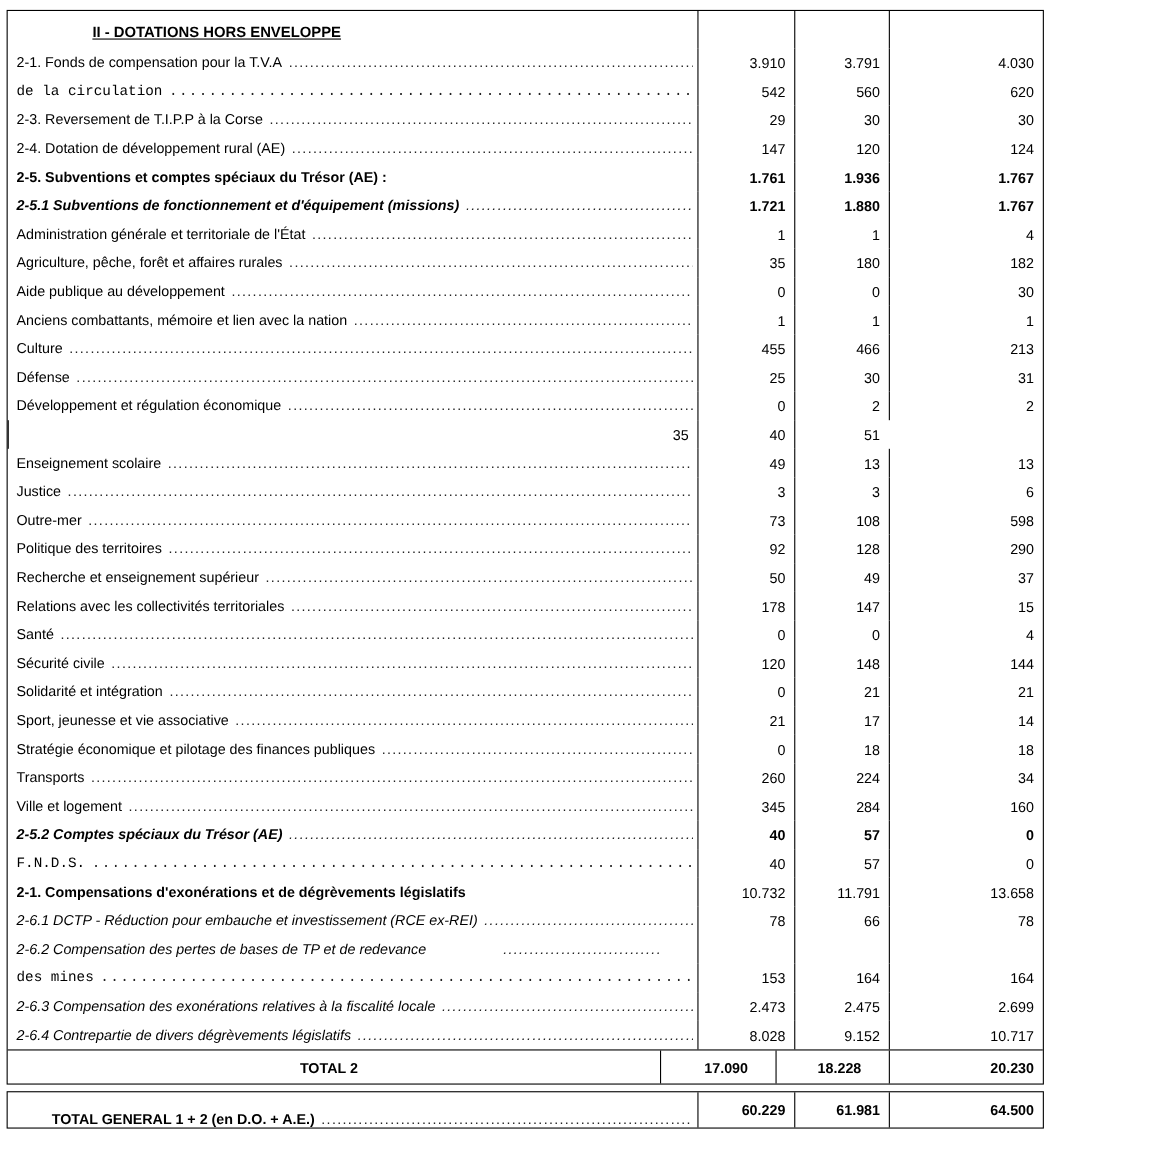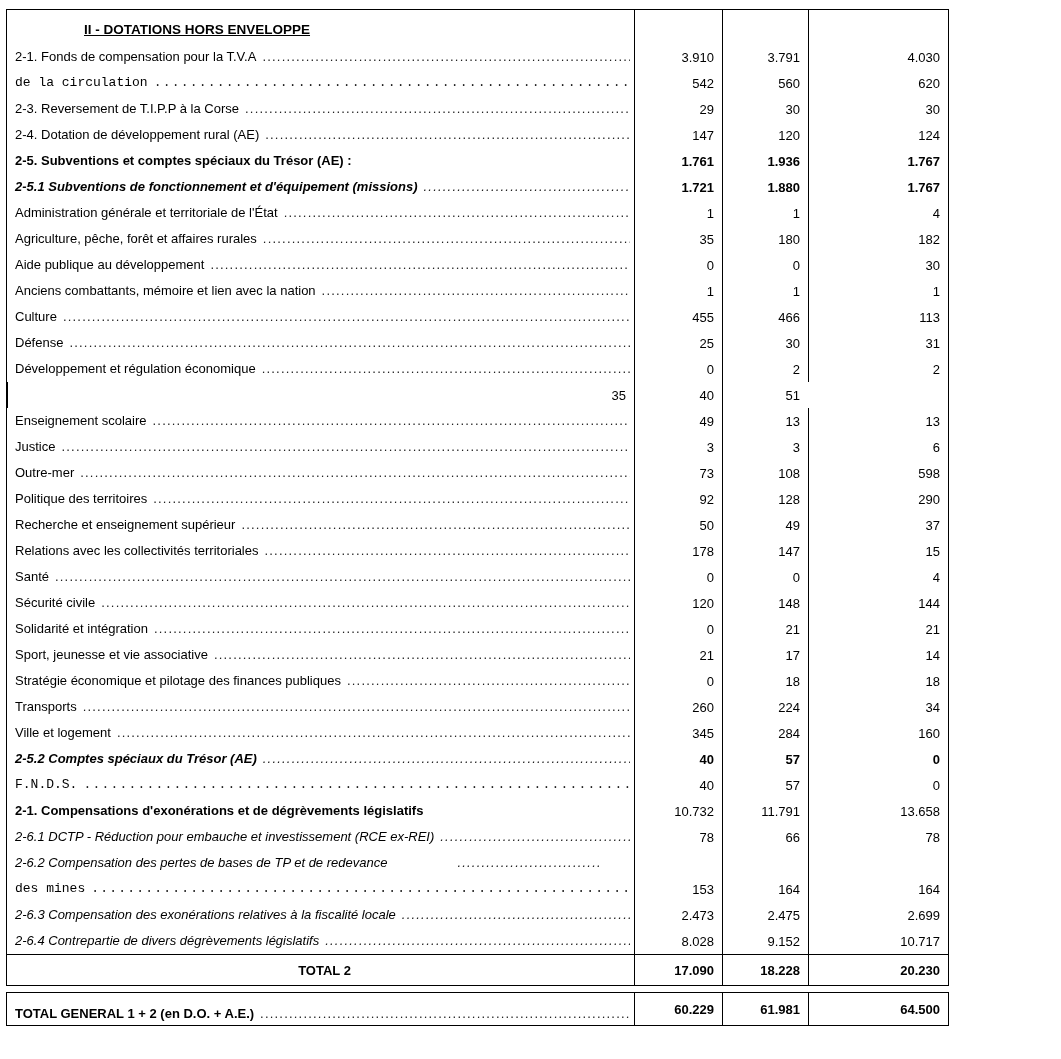--- a/index.html
+++ b/index.html
@@ -72,33 +72,35 @@
     padding-top: 4px;
   }
   .table-title {
     font-weight: bold;
     text-decoration: underline;
     font-size: 13.5px;
   }
   .total-row {
     border-top: 1px solid #000;
     min-height: 30px;
+    gap: 17px;
   }
   .total-row .cell.label {
     align-items: center;
     justify-content: center;
     padding-top: 0;
   }
   .tg-box {
     margin-top: 6px;
   }
   .tg-box .row { min-height: 32px; }
   .tg-box .cell.label {
-    align-items: center;
+    align-items: flex-end;
     padding-top: 8px;
+    margin-left: 32px;
   }
 </style>
 </head>
 <body>
 
 <div class="sheet">
 
   <div class="box main-box">
 
     <div class="row title-row">
@@ -200,21 +202,21 @@
           <div class="cell val">1</div>
           <div class="cell val">1</div>
         </div>
         <div class="row">
           <div class="cell label indent-0">
             <span class="lbl">Culture</span>
             <span class="dots"></span>
           </div>
           <div class="cell val">455</div>
           <div class="cell val">466</div>
-          <div class="cell val">113</div>
+          <div class="cell val">213</div>
         </div>
         <div class="row">
           <div class="cell label indent-0">
             <span class="lbl">Défense</span>
             <span class="dots"></span>
           </div>
           <div class="cell val">25</div>
           <div class="cell val">30</div>
           <div class="cell val">31</div>
         </div>

